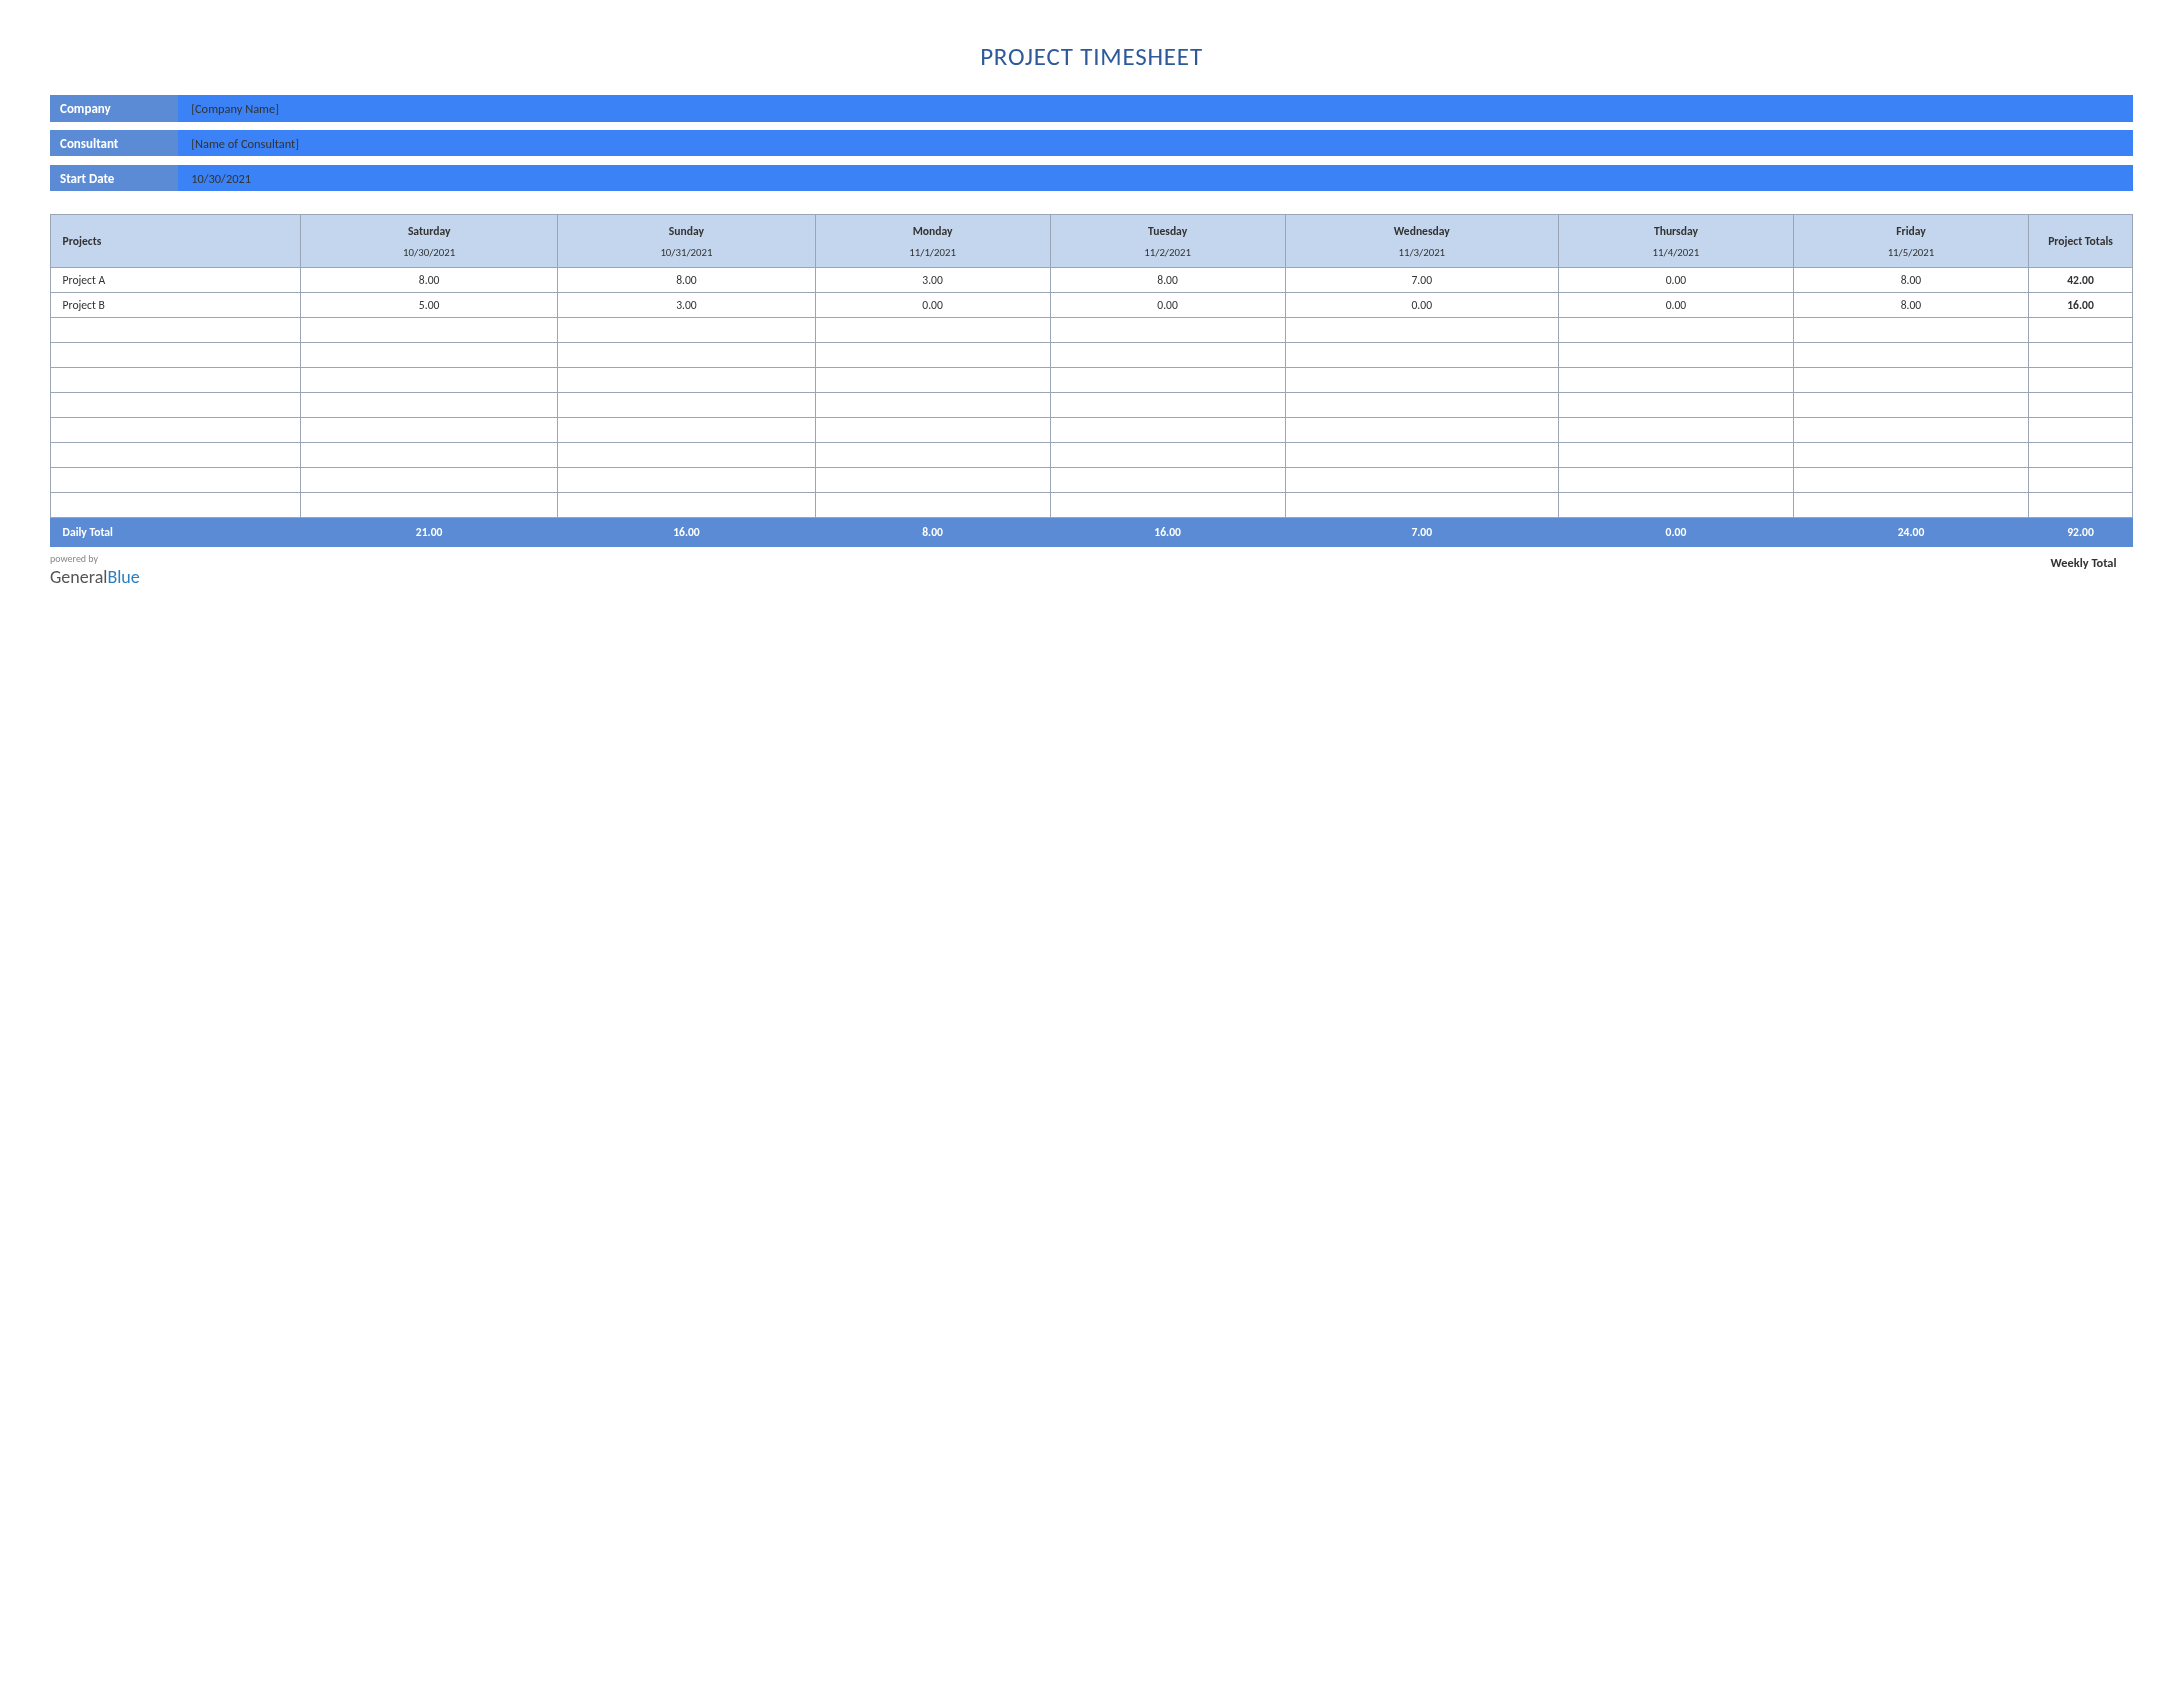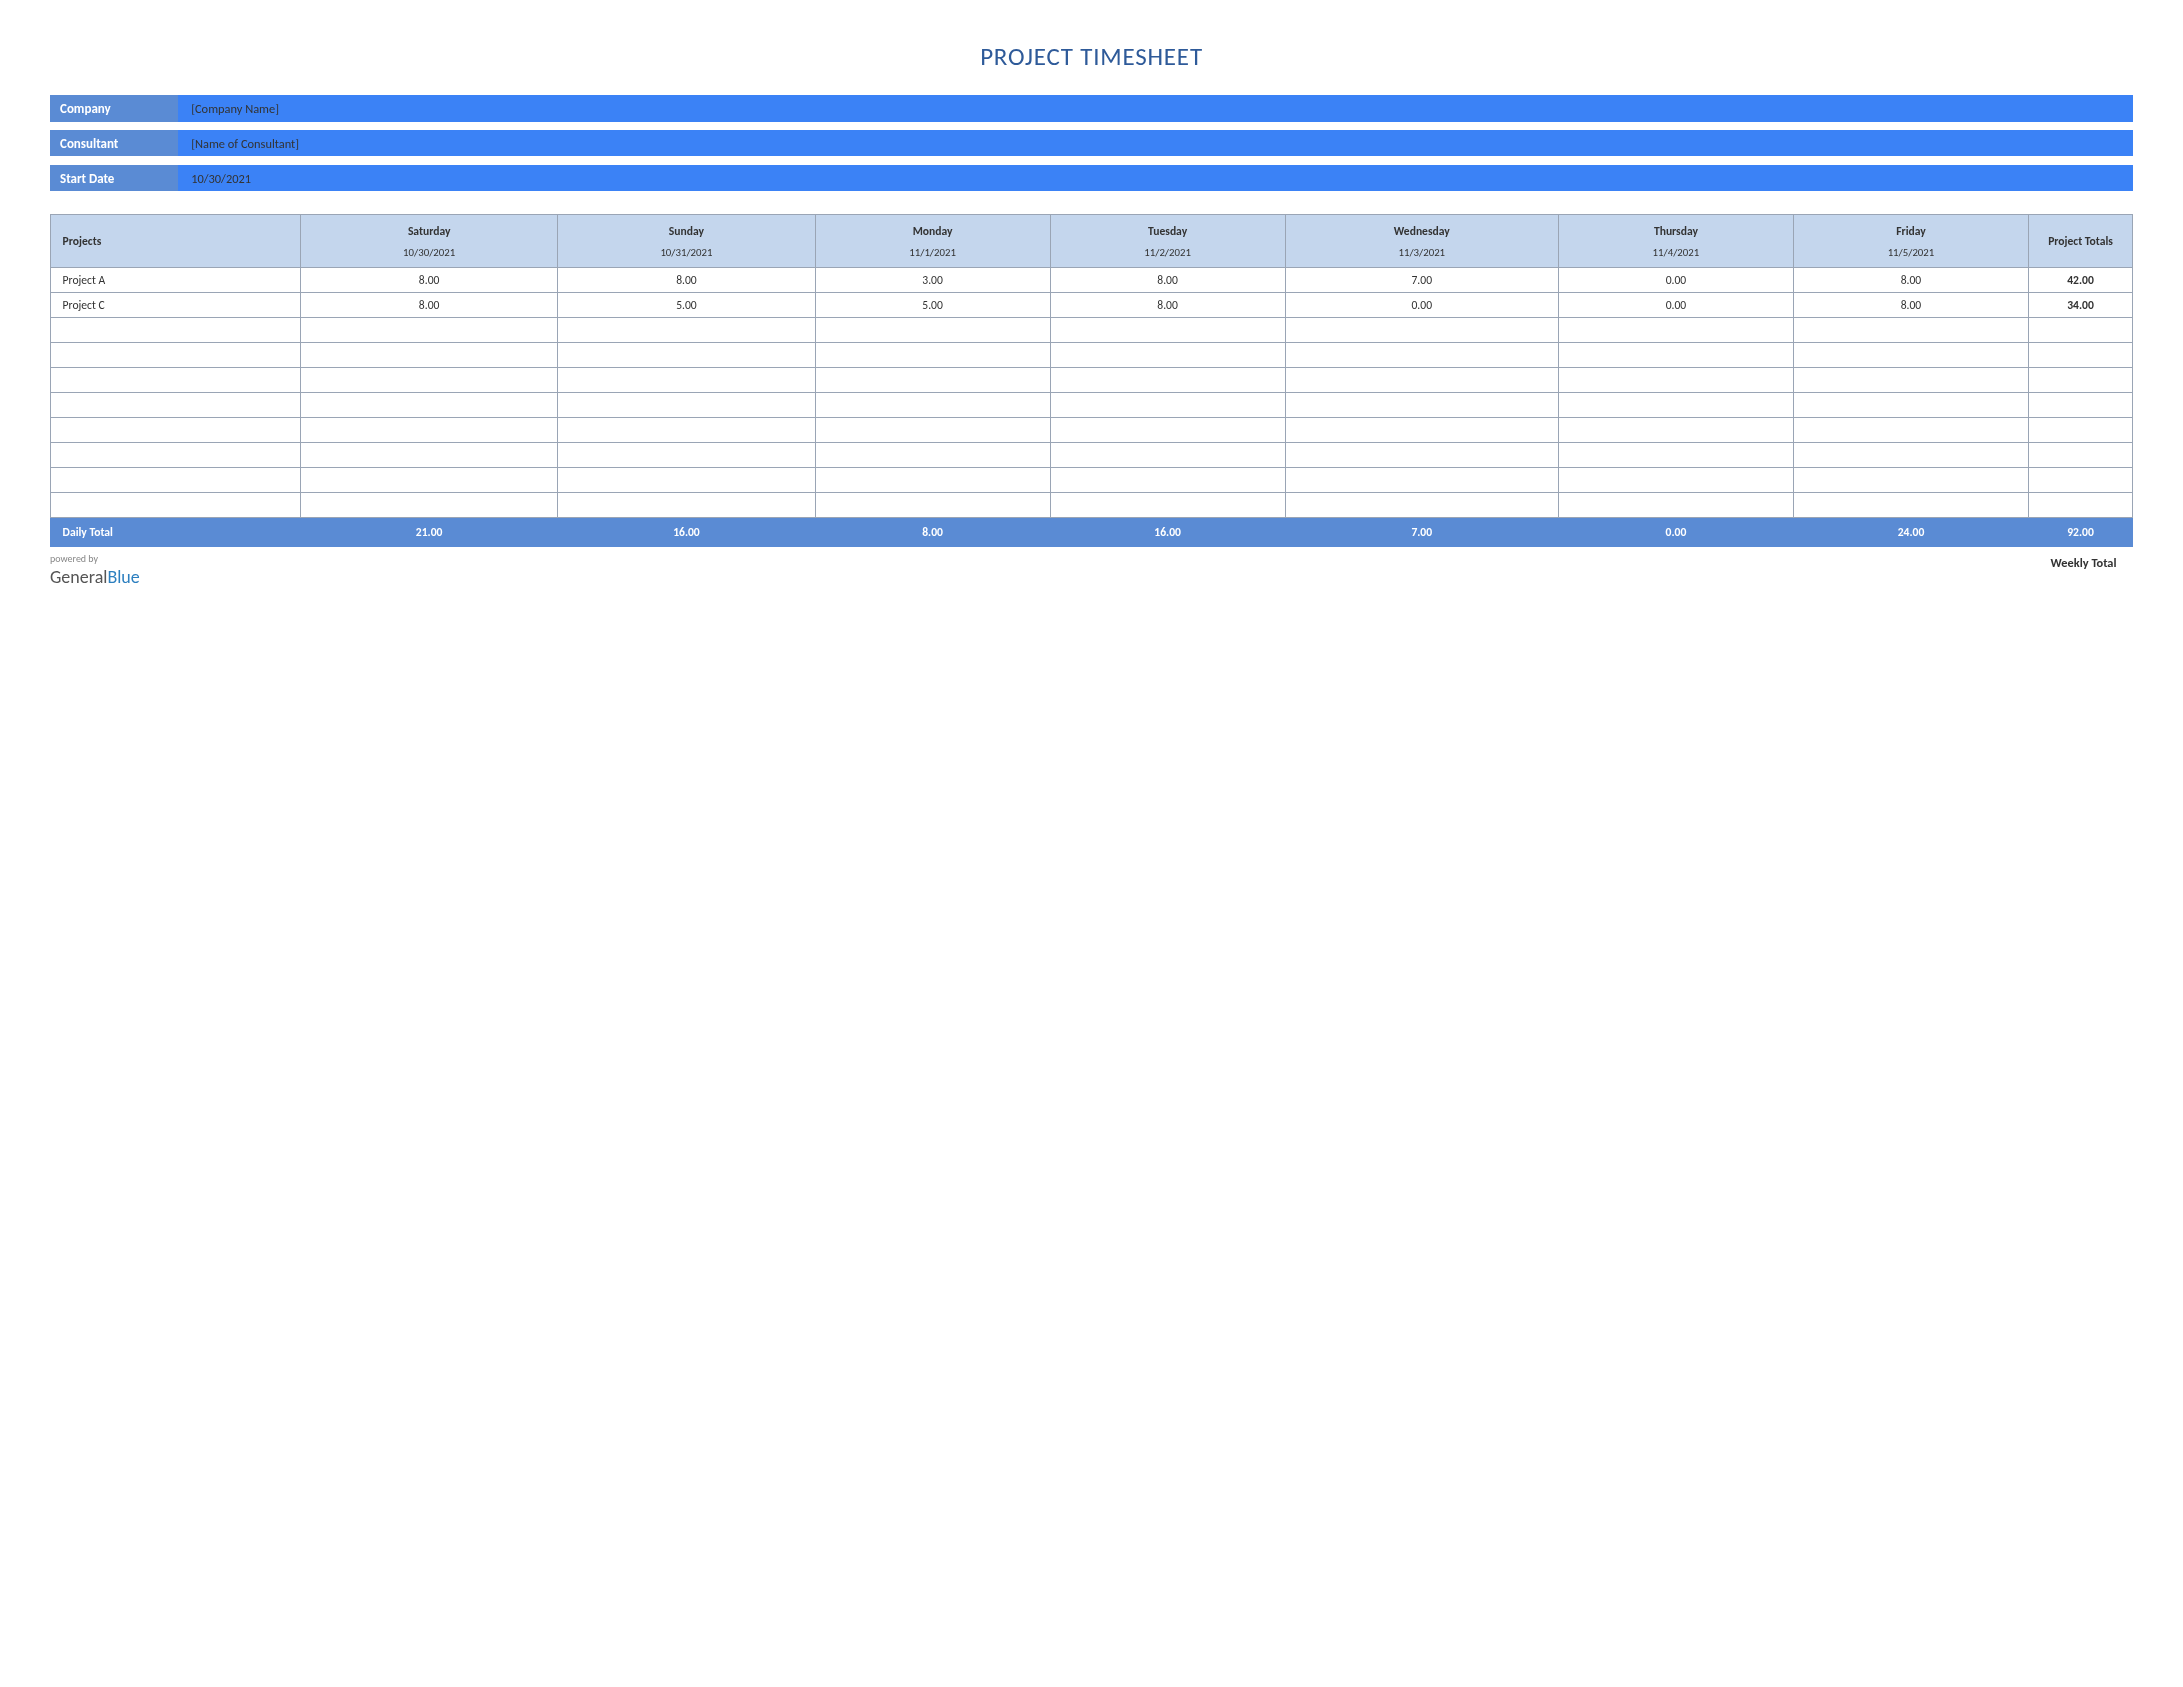--- a/index.html
+++ b/index.html
@@ -151,29 +151,29 @@
           <td>8.00</td>
           <td>8.00</td>
           <td>3.00</td>
           <td>8.00</td>
           <td>7.00</td>
           <td>0.00</td>
           <td>8.00</td>
           <td class="total">42.00</td>
         </tr>
         <tr>
-          <td class="project-name">Project C</td>
-          <td>8.00</td>
+          <td class="project-name">Project B</td>
           <td>5.00</td>
-          <td>5.00</td>
-          <td>8.00</td>
-          <td>0.00</td>
-          <td>0.00</td>
-          <td>8.00</td>
-          <td class="total">34.00</td>
+          <td>3.00</td>
+          <td>0.00</td>
+          <td>0.00</td>
+          <td>0.00</td>
+          <td>0.00</td>
+          <td>8.00</td>
+          <td class="total">16.00</td>
         </tr>
         <tr>
           <td class="project-name">&nbsp;</td>
           <td>&nbsp;</td>
           <td>&nbsp;</td>
           <td>&nbsp;</td>
           <td>&nbsp;</td>
           <td>&nbsp;</td>
           <td>&nbsp;</td>
           <td>&nbsp;</td>

